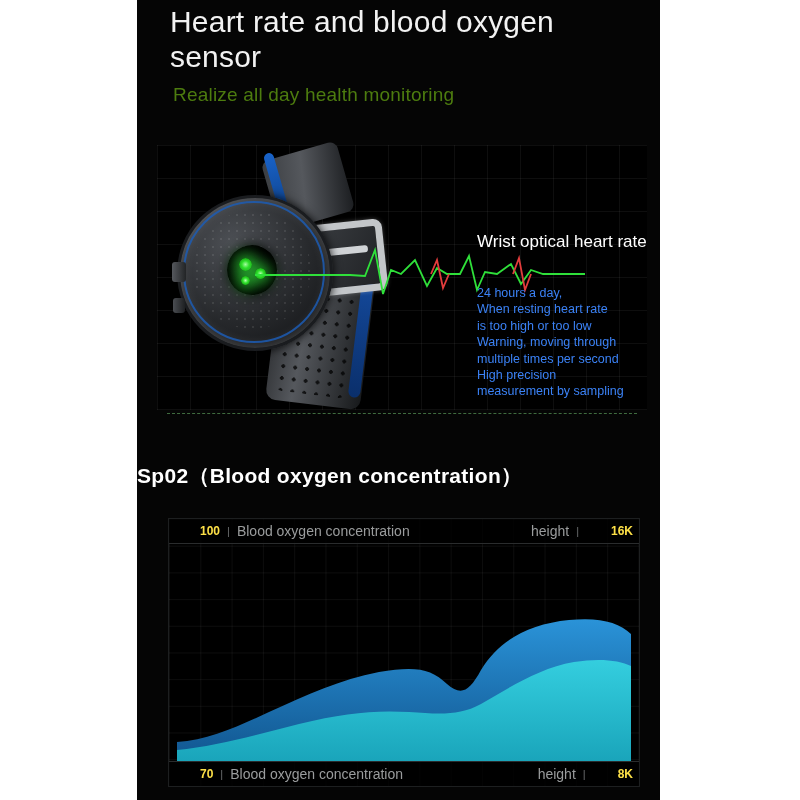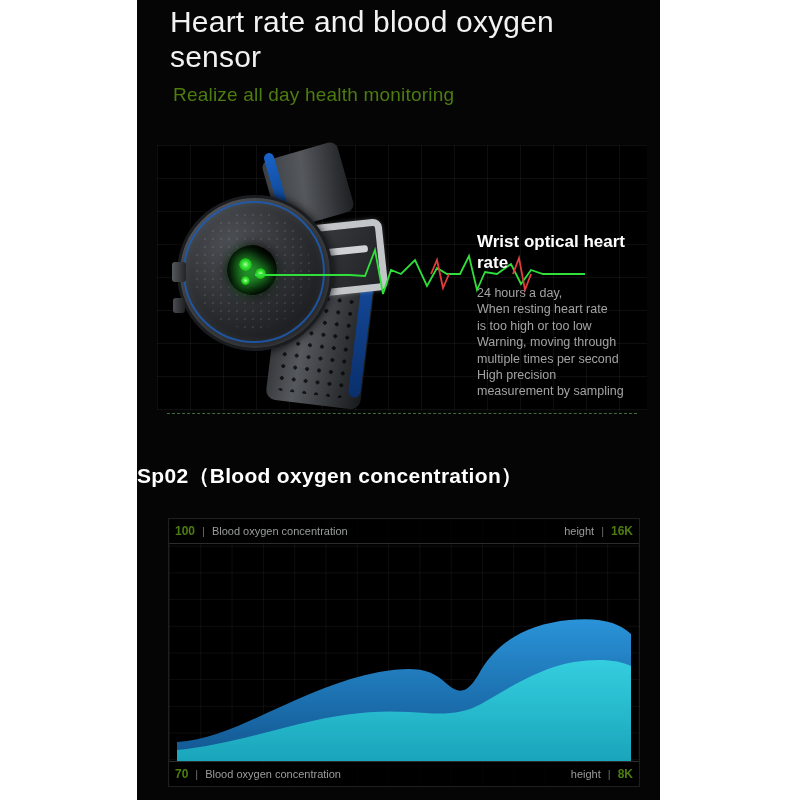--- a/index.html
+++ b/index.html
@@ -206,28 +206,28 @@
 
   
   .feature-title {
     position: absolute;
     left: 320px;
     top: 86px;
     width: 180px;
     color: #ffffff;
     font-size: 17px;
     line-height: 21px;
-    font-weight: 700;
+    font-weight: 400;
   }
   .feature-body {
     position: absolute;
     left: 320px;
     top: 140px;
     width: 180px;
-    color: #a3a3a3;
+    color: #3b82f6;
     font-size: 12.5px;
     line-height: 16.4px;
   }
 
   
   .divider {
     position: absolute;
     left: 30px;
     top: 413px;
     width: 470px;
@@ -273,23 +273,23 @@
     justify-content: space-between;
     padding: 0 6px;
     box-sizing: border-box;
     font-size: 11px;
     color: #cfcfcf;
     background: rgba(0,0,0,0.75);
   }
   .row-top { top: 0; border-bottom: 1px solid #2a2c2d; }
   .row-bottom { bottom: 0; border-top: 1px solid #2a2c2d; align-items: center; }
   .lab-group { display: flex; align-items: center; gap: 7px; }
-  .lab-strong { color: #4d7c0f; font-weight: 700; font-size: 12px; }
+  .lab-strong { color: #fde047; font-weight: 700; font-size: 12px; margin-left: 25px; }
   .lab-sep { color: #6a6c6d; }
-  .lab-soft { color: #9a9c9d; font-size: 11px; }
+  .lab-soft { color: #9a9c9d; font-size: 14px; }
   .chart-svg { position: absolute; left: 0; top: 25px; width: 470px; height: 217px; }
 </style>
 </head>
 <body>
 
 <div class="page">
 
   <div class="margin-left"></div>
   <div class="margin-right"></div>
 

